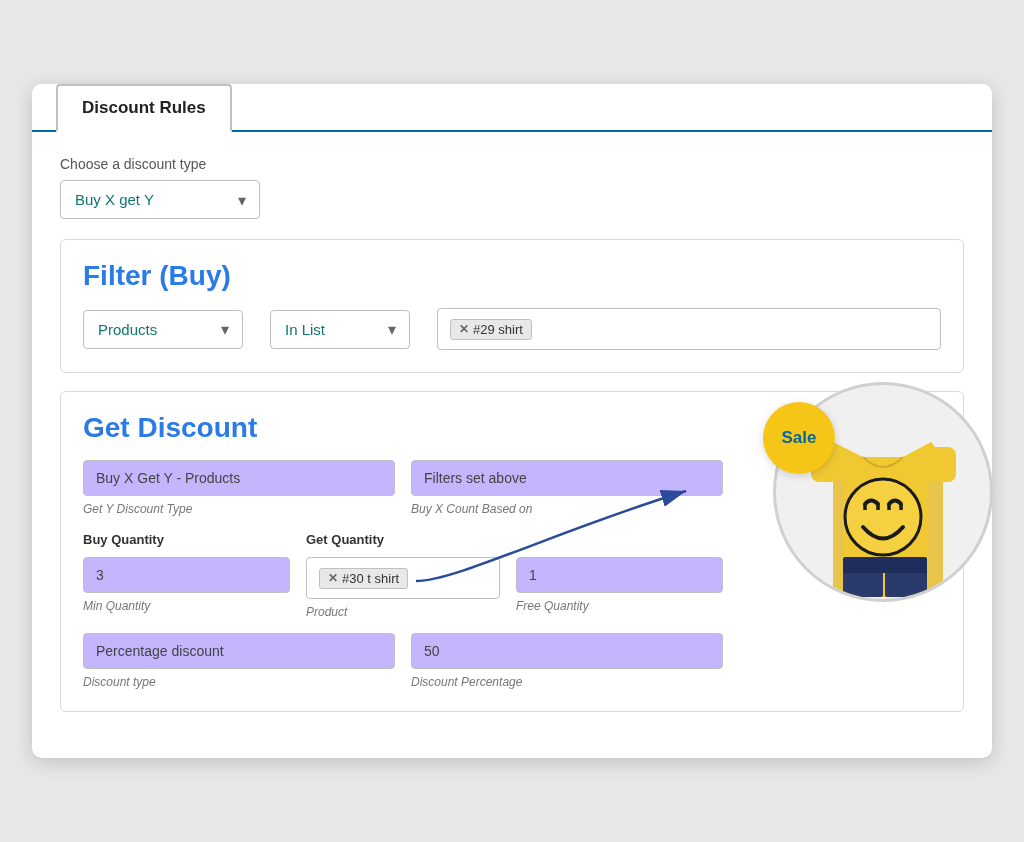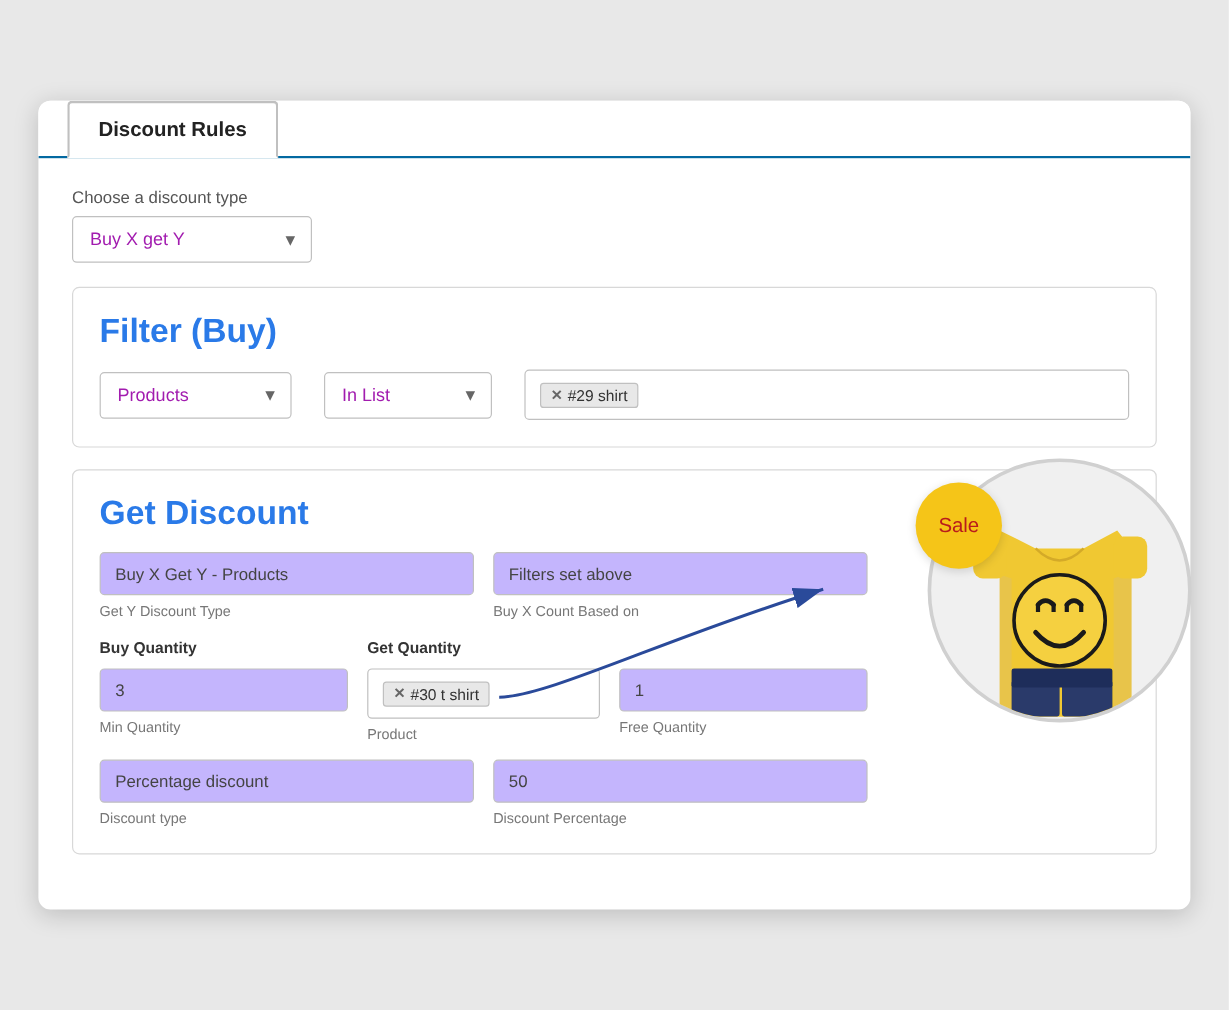--- a/index.html
+++ b/index.html
@@ -65,21 +65,21 @@
     }
 
     select {
       appearance: none;
       -webkit-appearance: none;
       background: #fff;
       border: 1.5px solid #c0c0c0;
       border-radius: 4px;
       padding: 10px 40px 10px 14px;
       font-size: 15px;
-      color: #a21caf;
+      color: #0f766e;
       cursor: pointer;
       outline: none;
     }
 
     .select-wrapper::after {
       content: '▾';
       position: absolute;
       right: 14px;
       top: 50%;
       transform: translateY(-50%);
@@ -175,20 +175,21 @@
       font-size: 14px;
       color: #444;
       background: #c4b5fd;
       outline: none;
     }
 
     .field-label {
       font-size: 12px;
       color: #777;
       margin-top: 2px;
+      font-style: italic;
     }
 
     
     .quantity-row {
       display: grid;
       grid-template-columns: 1fr 1fr 1fr;
       gap: 14px 16px;
       margin-bottom: 14px;
     }
 
@@ -221,22 +222,22 @@
       left: 30px;
       top: 20px;
       width: 72px;
       height: 72px;
       background: #f5c518;
       border-radius: 50%;
       display: flex;
       align-items: center;
       justify-content: center;
       font-size: 17px;
-      font-weight: 400;
-      color: #b91c1c;
+      font-weight: 700;
+      color: #0369a1;
       z-index: 10;
       box-shadow: 0 2px 8px rgba(0,0,0,0.15);
     }
 
     .product-circle {
       position: absolute;
       right: 0;
       top: 0;
       width: 220px;
       height: 220px;

